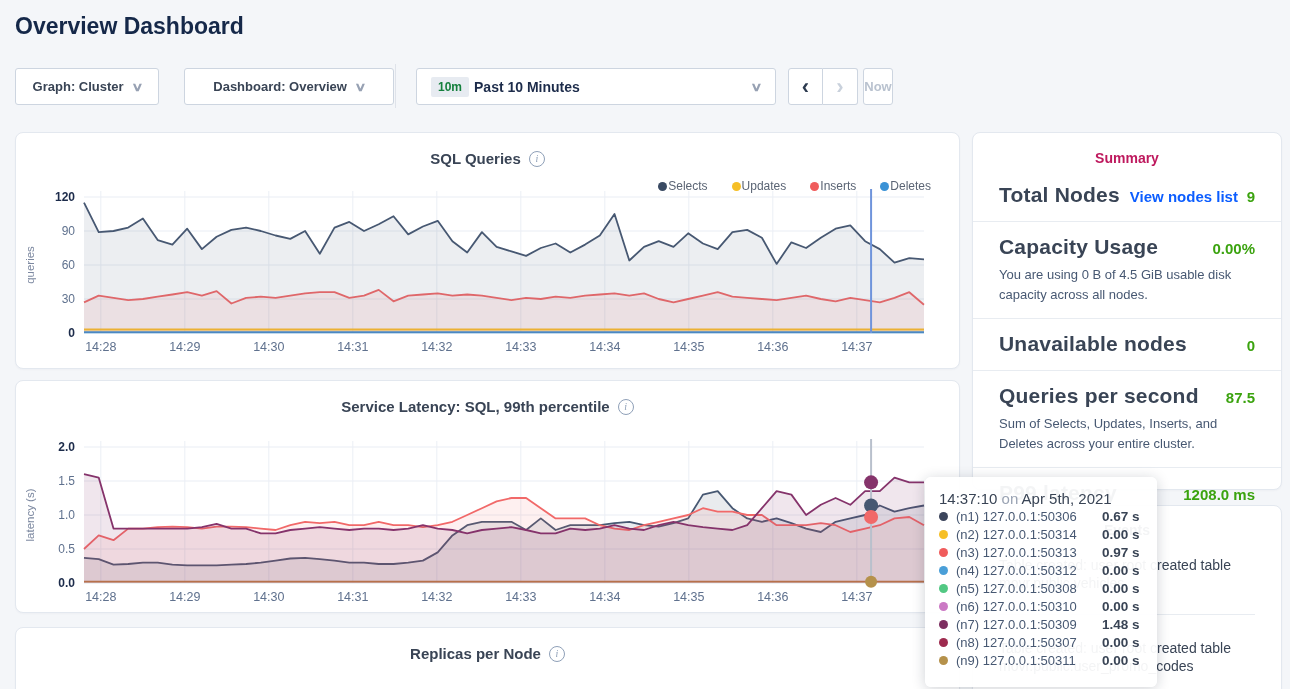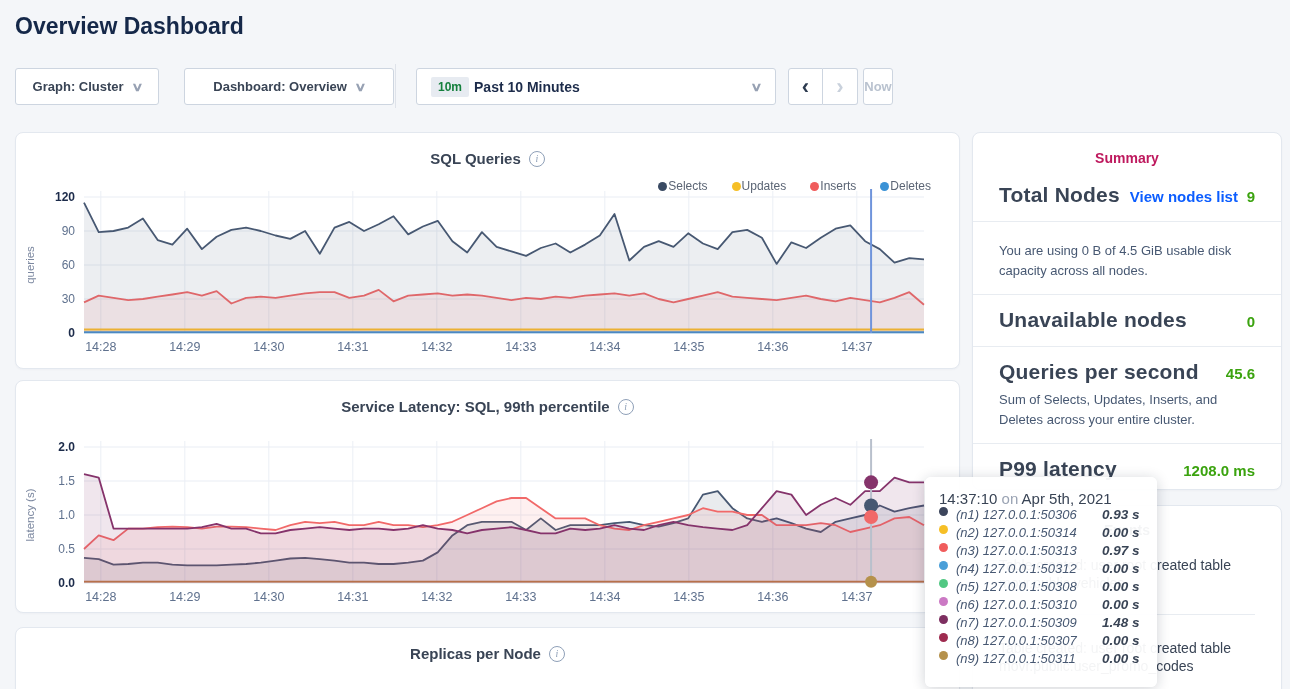--- a/index.html
+++ b/index.html
@@ -57,21 +57,21 @@
 
   
   .events-title { text-align:center; font-size:14px; font-weight:700; color:#394455; padding:16px 0 6px; }
   .event-item { margin:0 26px; padding:12px 0 22px; font-size:14px; color:#394455; line-height:18px; }
   .event-item + .event-item { border-top:1px solid #e8ecf1; padding-top:24px; }
 
   
   #hover-tooltip { position:absolute; left:925px; top:477px; width:232px; height:210px; background:rgba(255,255,255,0.94); border-radius:6px; box-shadow:0 2px 14px rgba(20,30,50,0.20); padding:13px 14px; z-index:10; }
   .tt-head { font-size:15px; color:#394455; margin-bottom:0; }
   .tt-on { color:#9aa3b3; }
-  .tt-row { display:flex; height:18px; font-size:13px;font-style:italic; }
+  .tt-row { display:flex; align-items:center; height:18px; font-size:13px; }
   .tt-dot { width:9px; height:9px; border-radius:50%; margin-right:8px; flex:none; }
   .tt-addr { color:#475872; width:146px; }
   .tt-val { font-weight:700; color:#394455; font-size:13.5px; }
 </style>
 </head>
 <body>
 
 <h1 class="page-title">Overview Dashboard</h1>
 
 <div class="btn" id="graph-dd">
@@ -225,32 +225,36 @@
 <div class="panel" id="panel-summary">
   <div class="summary-title">Summary</div>
   <div class="sum-row">
     <div class="sum-head">
       <span class="sum-label">Total Nodes</span>
       <span class="sum-link" style="color: rgb(11, 93, 255);">View nodes list</span>
       <span class="sum-value" style="color: rgb(59, 163, 15);">9</span>
     </div>
   </div>
   <div class="sum-row">
+    <div class="sum-head">
+      <span class="sum-label">Capacity Usage</span>
+      <span class="sum-value" style="color: rgb(59, 163, 15);">0.00%</span>
+    </div>
     <div class="sum-desc">You are using 0 B of 4.5 GiB usable disk capacity across all nodes.</div>
   </div>
   <div class="sum-row">
     <div class="sum-head">
       <span class="sum-label">Unavailable nodes</span>
       <span class="sum-value" style="color: rgb(59, 163, 15);">0</span>
     </div>
   </div>
   <div class="sum-row">
     <div class="sum-head">
       <span class="sum-label">Queries per second</span>
-      <span class="sum-value" style="color: rgb(59, 163, 15);">45.6</span>
+      <span class="sum-value" style="color: rgb(59, 163, 15);">87.5</span>
     </div>
     <div class="sum-desc">Sum of Selects, Updates, Inserts, and Deletes across your entire cluster.</div>
   </div>
   <div class="sum-row">
     <div class="sum-head">
       <span class="sum-label">P99 latency</span>
       <span class="sum-value" style="color: rgb(59, 163, 15);">1208.0 ms</span>
     </div>
   </div>
 </div>
@@ -270,21 +274,21 @@
 <div id="hover-tooltip">
   <div class="tt-head">
     <span>14:37:10</span>
     <span class="tt-on">on</span>
     <span>Apr 5th, 2021</span>
   </div>
   <div id="tt-rows">
       <div class="tt-row">
         <span class="tt-dot" style="background: rgb(60, 69, 92);"></span>
         <span class="tt-addr">(n1) 127.0.0.1:50306</span>
-        <span class="tt-val">0.93 s</span>
+        <span class="tt-val">0.67 s</span>
       </div>
       <div class="tt-row">
         <span class="tt-dot" style="background: rgb(246, 191, 38);"></span>
         <span class="tt-addr">(n2) 127.0.0.1:50314</span>
         <span class="tt-val">0.00 s</span>
       </div>
       <div class="tt-row">
         <span class="tt-dot" style="background: rgb(240, 92, 92);"></span>
         <span class="tt-addr">(n3) 127.0.0.1:50313</span>
         <span class="tt-val">0.97 s</span>

